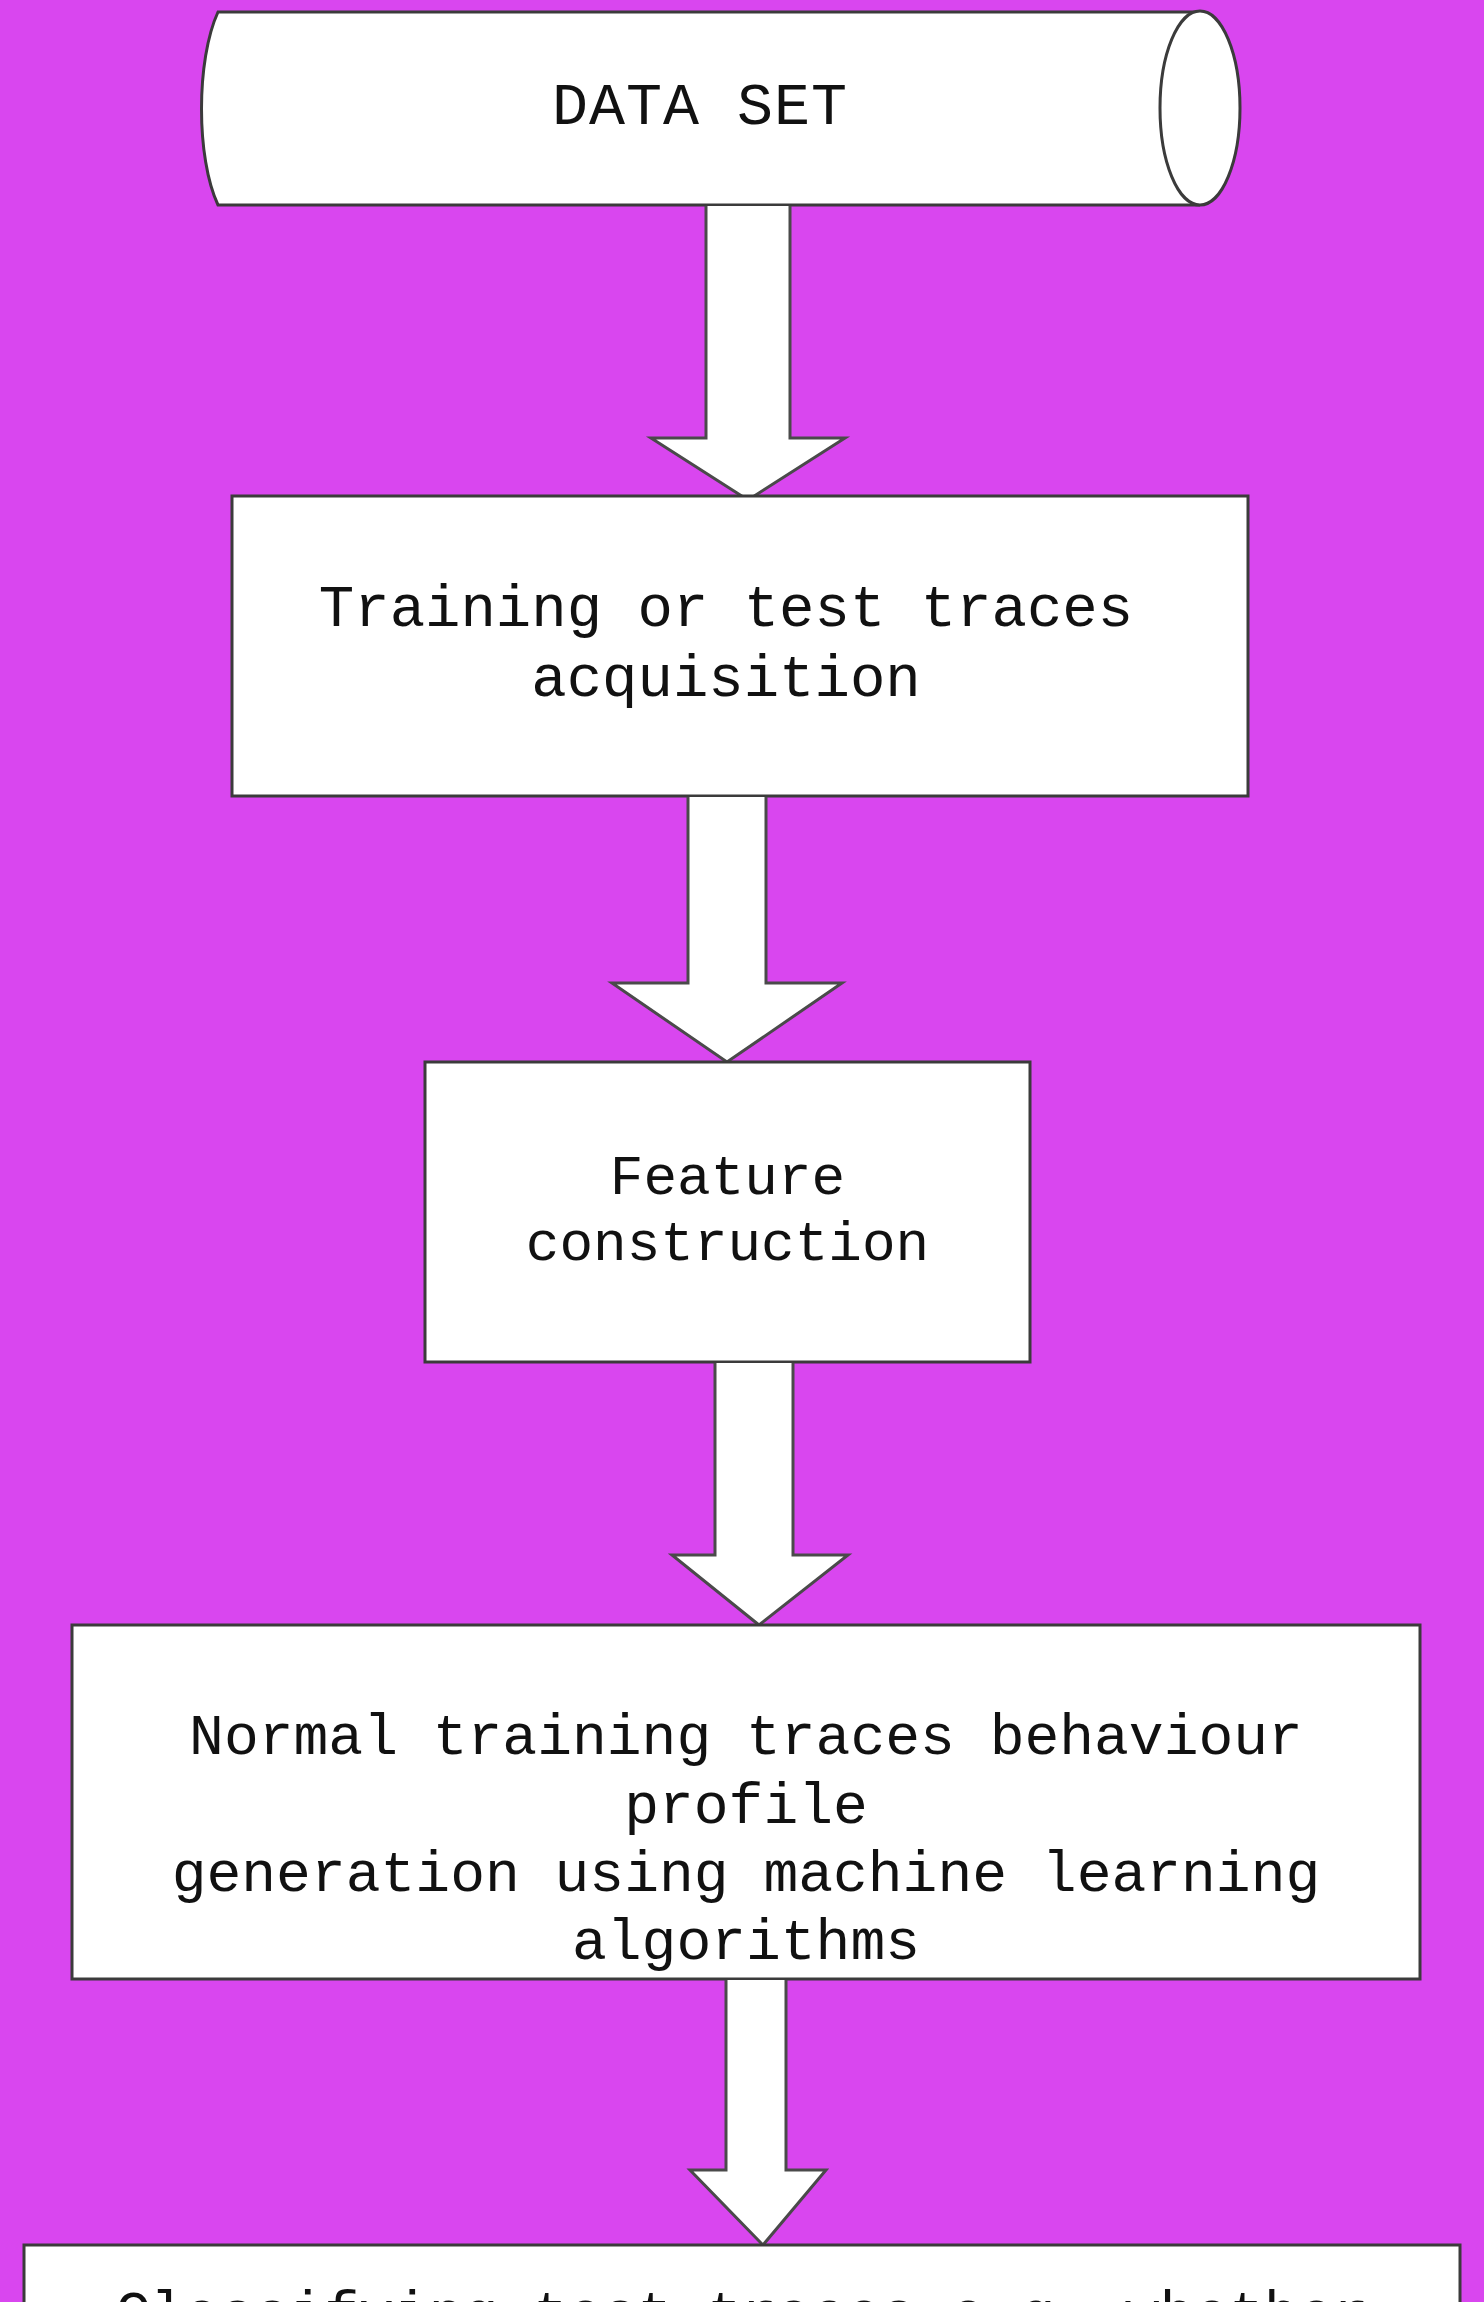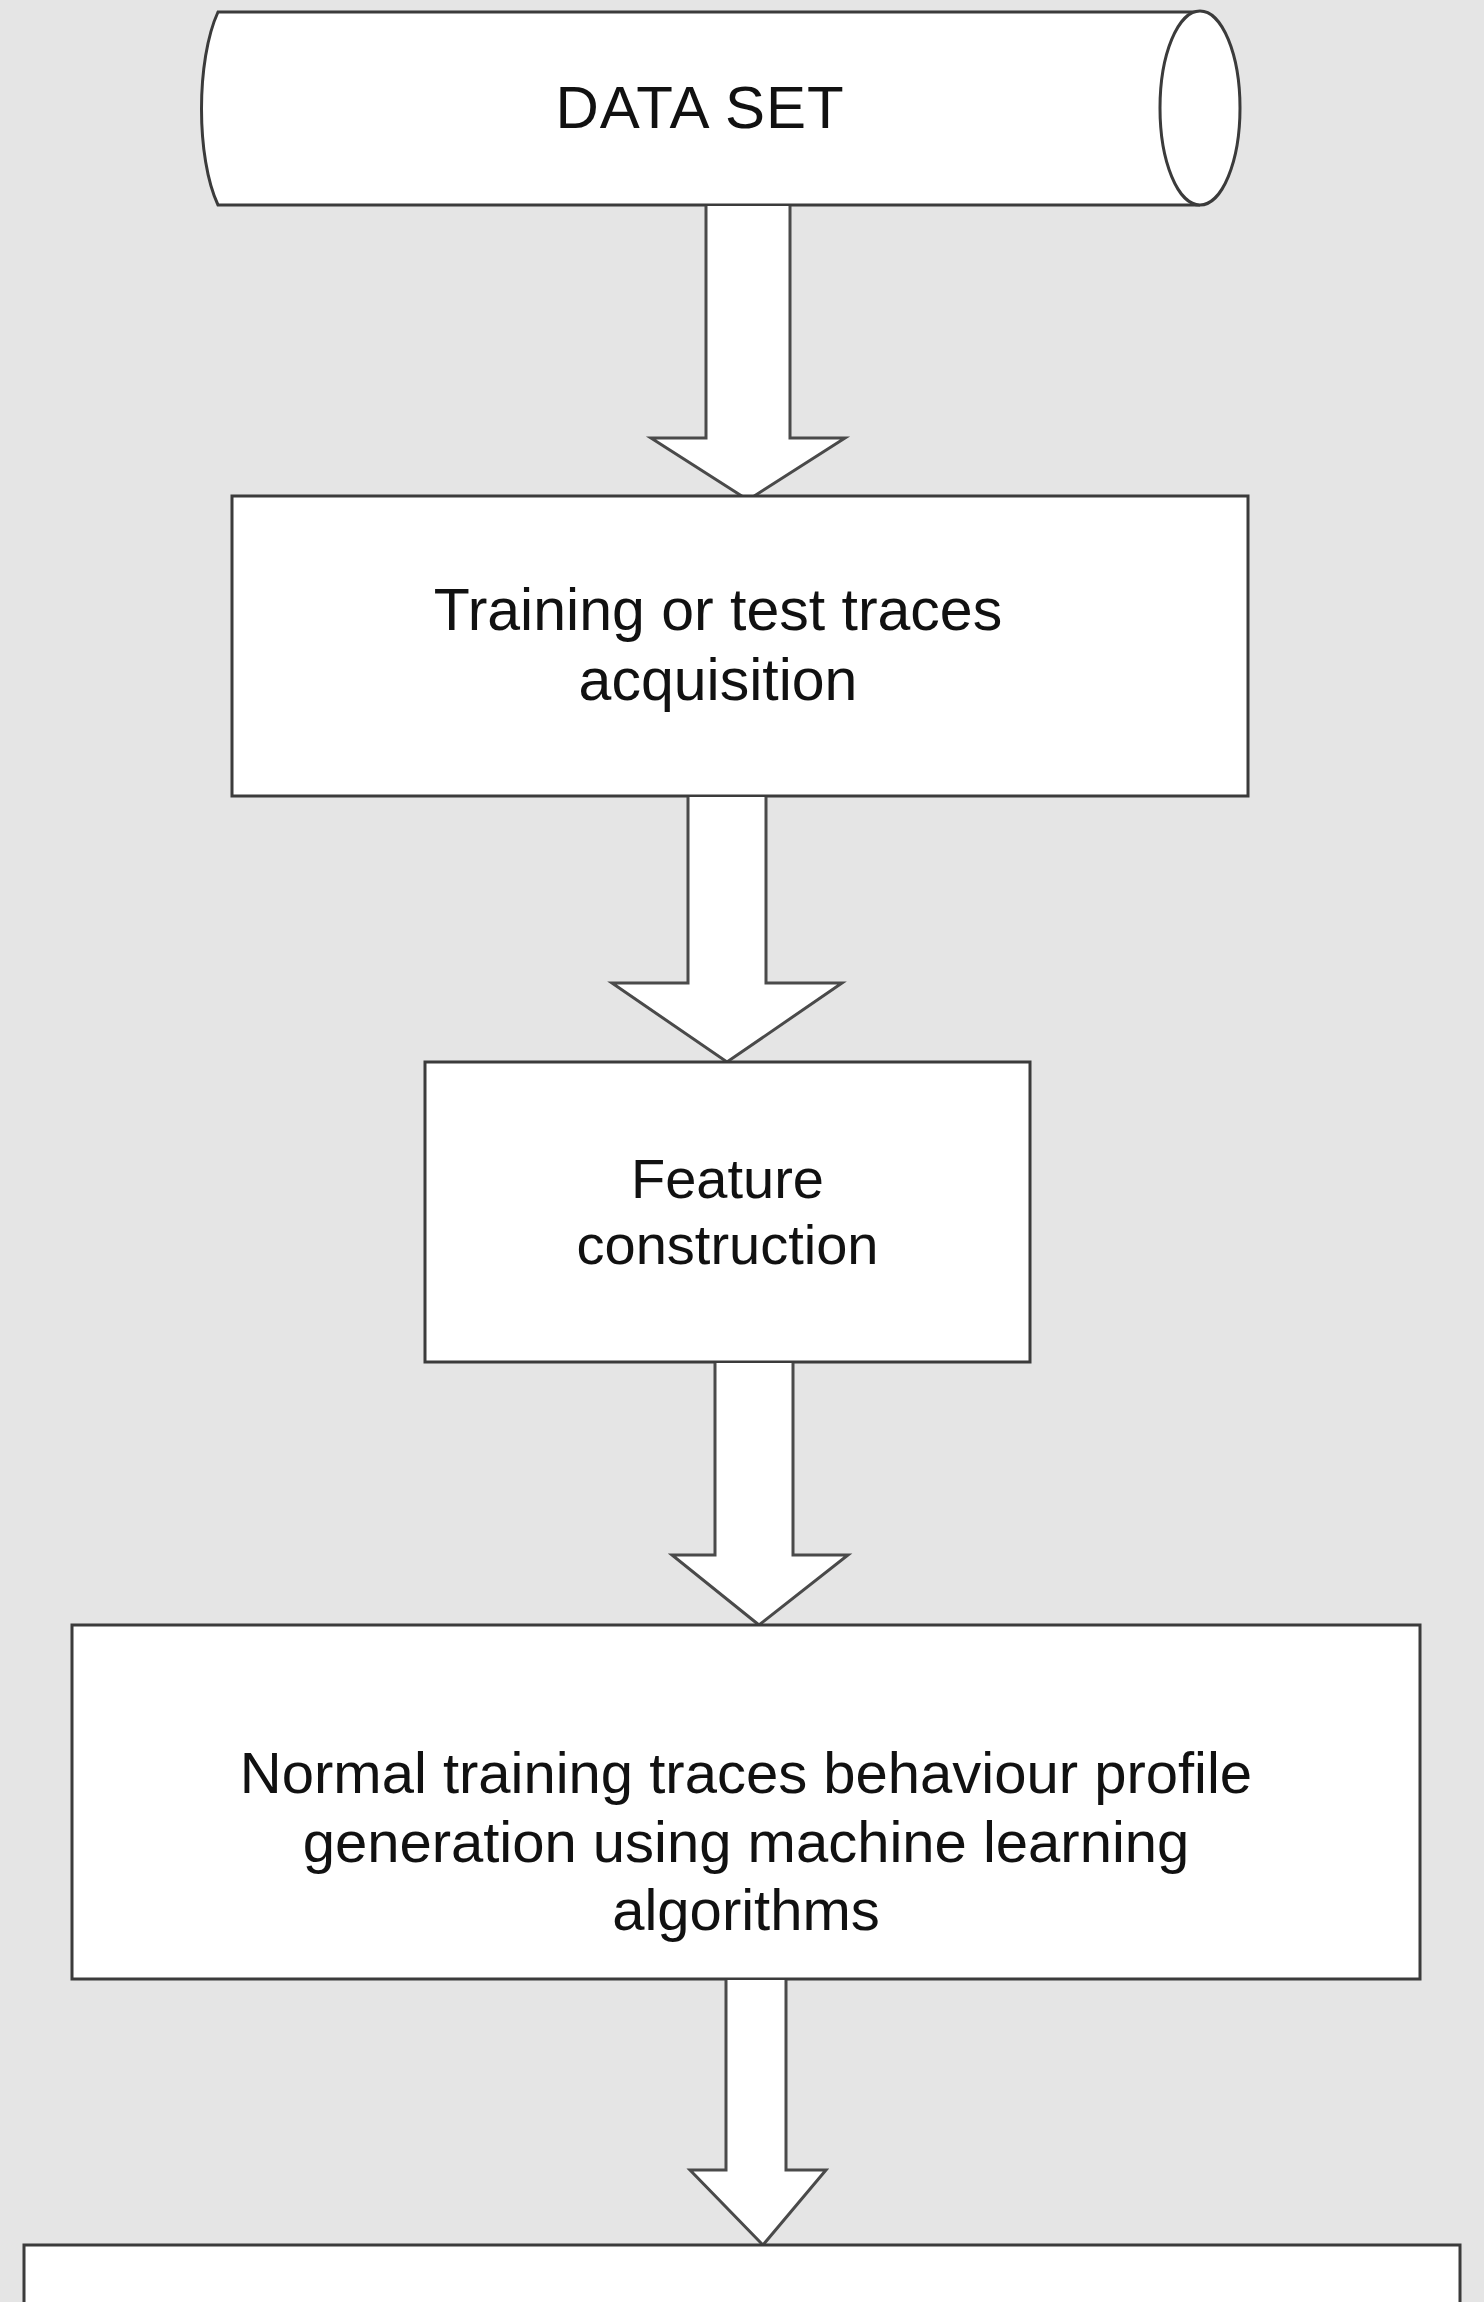--- a/index.html
+++ b/index.html
@@ -5,23 +5,23 @@
 <style>
   html, body {
     margin: 0;
     padding: 0;
     background: #ffffff;
   }
   #canvas {
     position: relative;
     width: 1484px;
     height: 2302px;
-    background: #e5e5e5;
+    background: #d946ef;
     overflow: hidden;
-    font-family: Liberation Sans, sans-serif;
+    font-family: Liberation Mono, monospace;
   }
   #flow-svg {
     position: absolute;
     left: 0;
     top: 0;
     width: 1484px;
     height: 2302px;
     display: block;
   }
   .shape-outline {
@@ -116,21 +116,21 @@
                L 826 2170
                L 786 2170
                L 786 1980"></path>
     </g>
 
     <rect class="shape-outline" x="24" y="2245" width="1436" height="280"></rect>
   </svg>
 
   <div class="node-label lbl-dataset" style="left:200px; top:12px; width:1000px; height:193px;">DATA SET</div>
 
-  <div class="node-label lbl-acquire" style="left:232px; top:496px; width:972px; height:300px;">Training or test traces
+  <div class="node-label lbl-acquire" style="left:232px; top:496px; width:972px; height:300px;padding-left:8px;">Training or test traces
 acquisition</div>
 
   <div class="node-label lbl-feature" style="left:425px; top:1062px; width:605px; height:300px;">Feature
 construction</div>
 
   <div class="node-label lbl-profile" style="left:72px; top:1625px; width:1348px; height:354px;margin-top:40px;">Normal training traces behaviour profile
 generation using machine learning
 algorithms</div>
 
   <div class="node-label lbl-classify" style="left:24px; top:2245px; width:1436px; height:280px;">Classifying test traces e.g. whether normal

